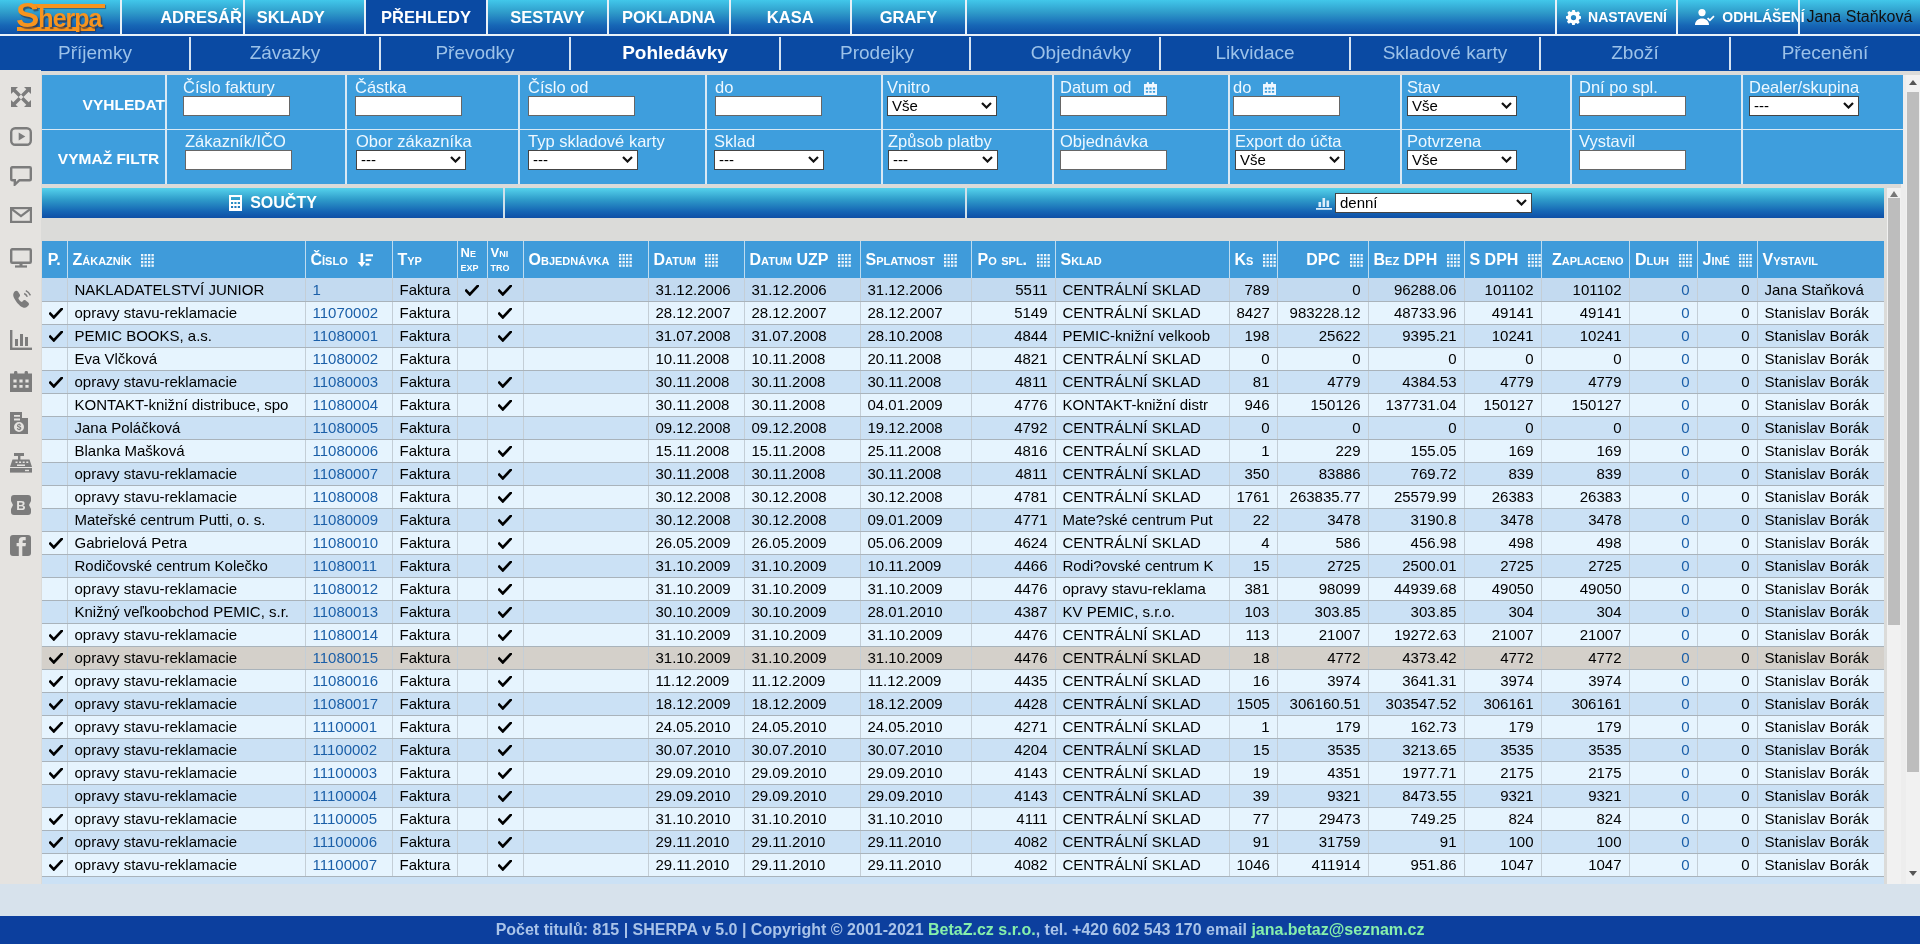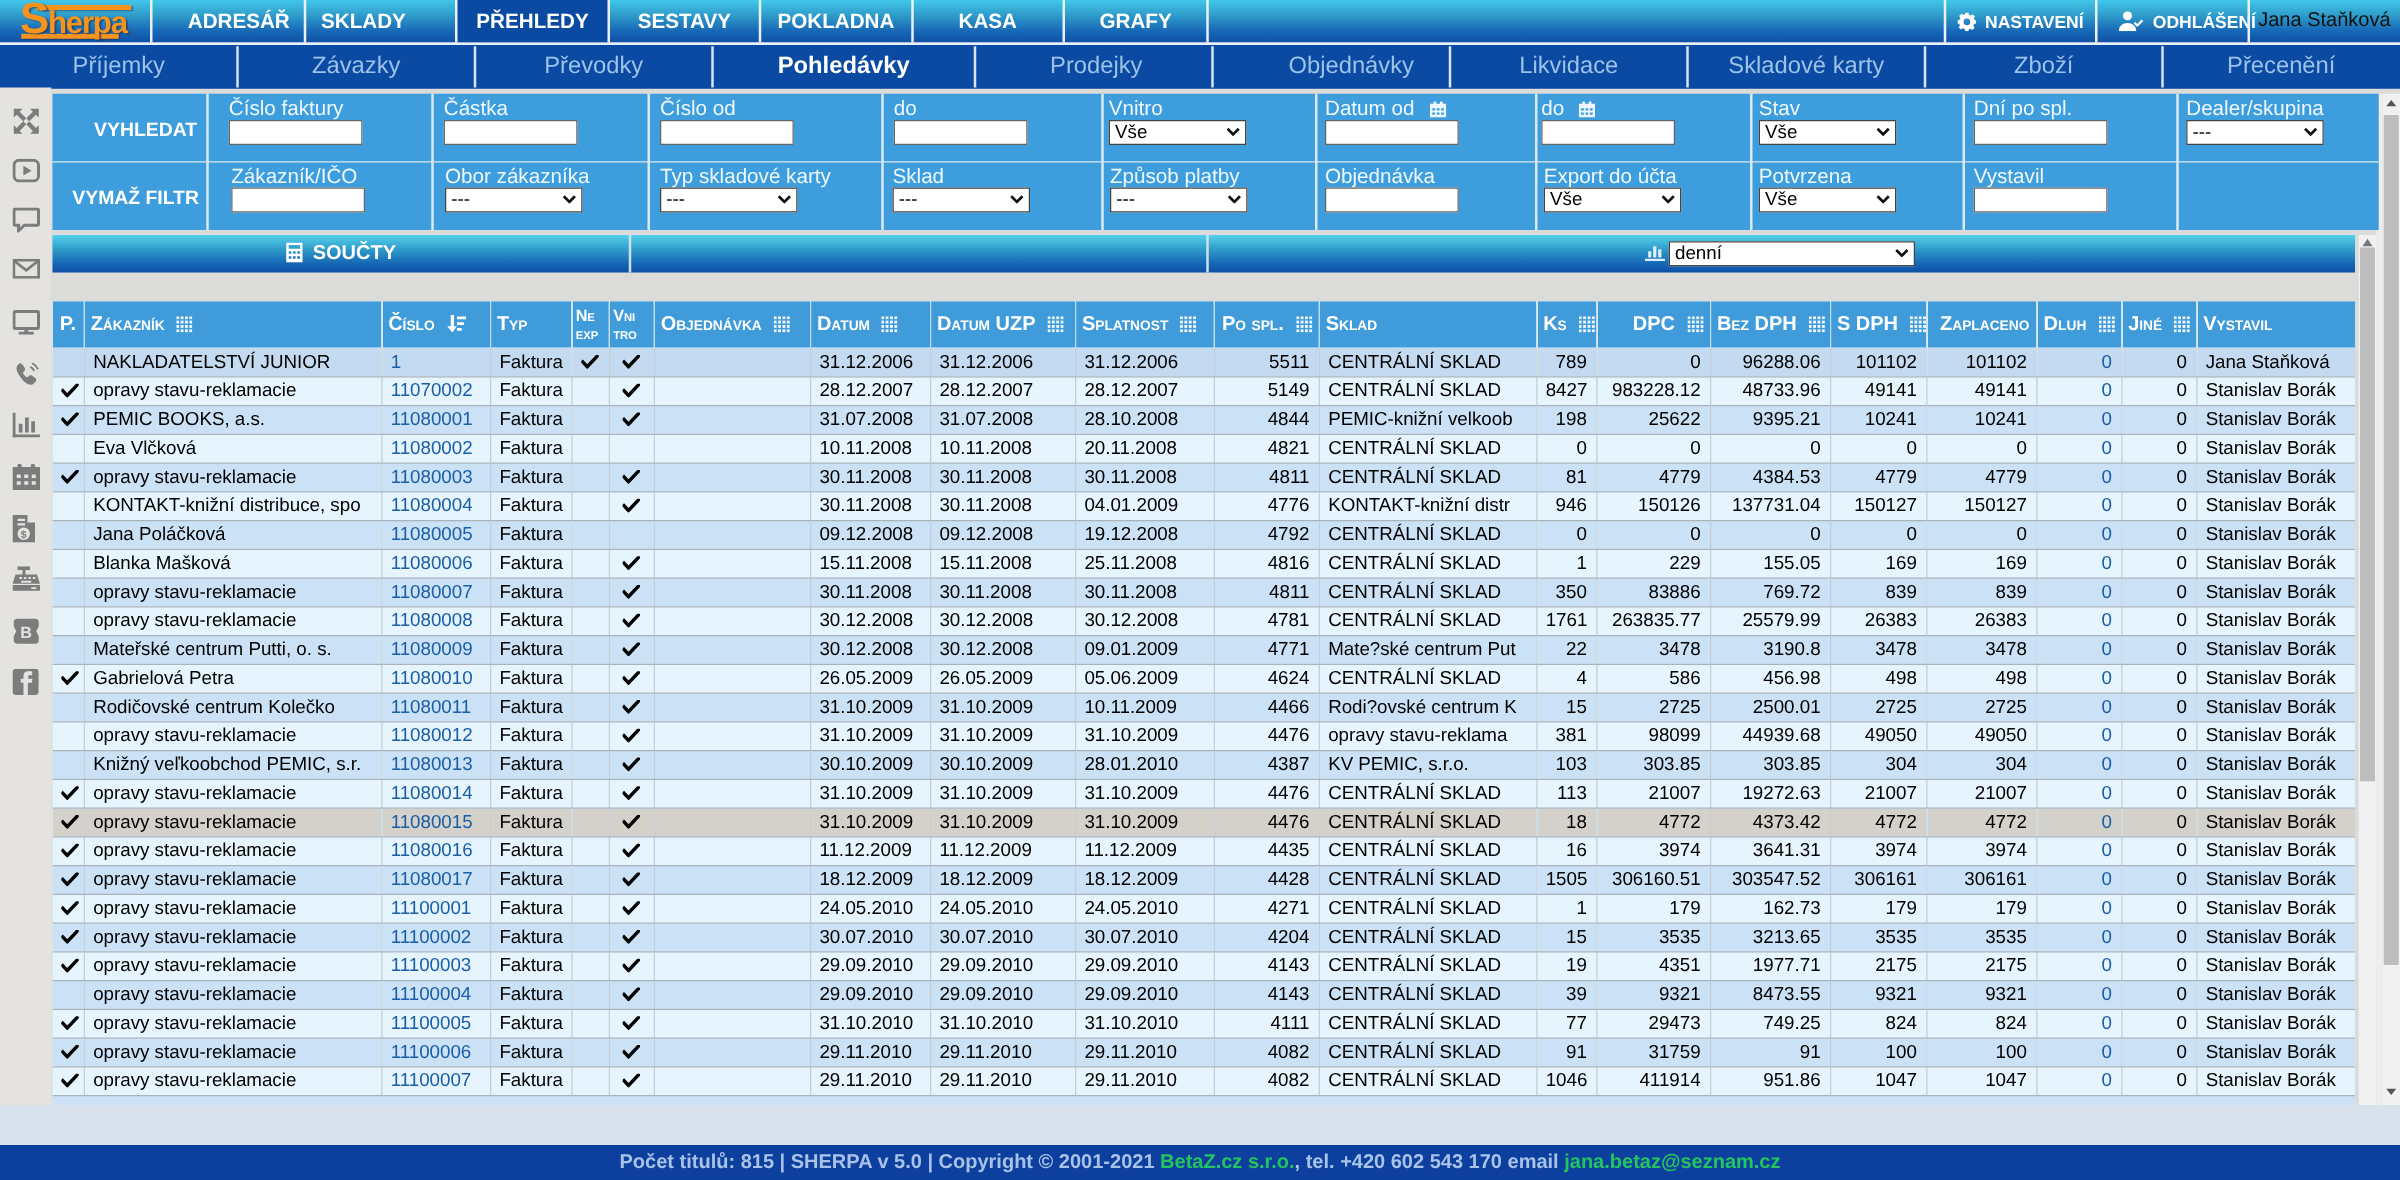--- a/index.html
+++ b/index.html
@@ -35,38 +35,38 @@
 tr.ev td{background:#e6f4fe}
 tr.rsel td{background:#c3daf0}
 tr.gray td{background:#d4d0ca}
 td.r,th.r{text-align:right}
 td.c,th.c{text-align:center}
 td.bl{color:#1b5fa8}
 th .gi{vertical-align:-2px;margin-left:5px}
 th.small{font-size:13px;font-variant:small-caps;line-height:14px;padding:0 3px}
 #footpale{left:0;top:884px;width:1920px;height:32px;background:#d7e2ec}
 #foot{left:0;top:916px;width:1920px;height:28px;background:#0c3f9e;color:#a9c3e8;font-weight:bold;font-size:16px;text-align:center;line-height:27px}
-#foot b{color:#22c55e}
+#foot b{color:#86efac}
 .sb{position:absolute;background:#f1f1f1}
 .sbth{position:absolute;background:#bdbdbd}
 .arr{position:absolute;width:0;height:0}
 #logo{position:absolute;left:14px;top:0;width:100px;height:34px}
 #logo .t{position:absolute;left:2px;top:0;font-weight:bold;color:#f7941e;font-size:25px;line-height:29px;letter-spacing:-1px;text-shadow:1.5px 1.5px 1px rgba(45,45,65,.65)}
 #logo .t .s{font-size:35px;line-height:29px}
 #logo .bartop{position:absolute;left:15px;top:4px;width:76px;height:4px;background:#f7941e;box-shadow:1px 1px 1px rgba(45,45,65,.5)}
 #logo .barbot{position:absolute;left:3px;top:27px;width:78px;height:3.5px;background:#f7941e;box-shadow:1px 1px 1px rgba(45,45,65,.5)}
 </style></head><body>
 <div id="pg">
 <div class="abs" id="top">
       <div id="logo">
         <div class="bartop"></div>
         <div class="barbot"></div>
         <div class="t"><span class="s">S</span>herpa</div>
       </div>
-      <div class="mi" style="left:121px;width:140px">ADRESÁŘ</div>
+      <div class="mi" style="left:131px;width:140px">ADRESÁŘ</div>
       <div class="mi" style="left:230px;width:121.5px">SKLADY</div>
       <div class="mi act" style="left:365px;width:122px">PŘEHLEDY</div>
       <div class="mi" style="left:487px;width:121px">SESTAVY</div>
       <div class="mi" style="left:608px;width:121.5px">POKLADNA</div>
       <div class="mi" style="left:729.5px;width:121.5px">KASA</div>
       <div class="mi" style="left:851px;width:115px">GRAFY</div>
       <div class="mi" style="left:1556px;width:121px;font-size:14px"><svg width="15" height="15" viewBox="0 0 16 16" style="vertical-align:-3px;margin-right:7px">
           <path fill="#fff" d="M6.6 0 h2.8 l.4 1.9 a6 6 0 0 1 1.5.6 L13 1.4 15 3.4 l-1.1 1.6 a6 6 0 0 1 .6 1.5 L16 6.6 v2.8 l-1.9.4 a6 6 0 0 1-.6 1.5 L14.6 13 12.6 15 l-1.6-1.1 a6 6 0 0 1-1.5.6 L9.4 16 H6.6 l-.4-1.9 a6 6 0 0 1-1.5-.6 L3 14.6 1 12.6 l1.1-1.6 a6 6 0 0 1-.6-1.5 L0 9.4 V6.6 l1.9-.4 a6 6 0 0 1 .6-1.5 L1.4 3 3.4 1 5 2.1 a6 6 0 0 1 1.5-.6 Z M8 5.2 A2.8 2.8 0 1 0 8 10.8 2.8 2.8 0 1 0 8 5.2 Z"></path>
         </svg>NASTAVENÍ</div>
       <div class="mi" style="left:1677px;width:146px;font-size:14px"><svg width="20" height="16" viewBox="0 0 20 16" style="vertical-align:-3px;margin-right:7px">
@@ -191,21 +191,21 @@
       <div class="fsep" style="left:303px"></div>
       <div class="fsep" style="left:476px"></div>
       <div class="fsep" style="left:663px"></div>
       <div class="fsep" style="left:839px"></div>
       <div class="fsep" style="left:1010px"></div>
       <div class="fsep" style="left:1186px"></div>
       <div class="fsep" style="left:1358px"></div>
       <div class="fsep" style="left:1528px"></div>
       <div class="fsep" style="left:1699px"></div>
       <div class="frsep"></div>
-      <div class="flab" style="left:0;width:123px;text-align:center;padding-left:26px;top:21px">VYHLEDAT</div>
+      <div class="flab" style="left:0;width:123px;text-align:right;padding-left:26px;top:21px">VYHLEDAT</div>
       <div class="flab" style="left:0;width:123px;text-align:center;padding-left:10px;top:75px">VYMAŽ FILTR</div>
       <div class="fl" style="left:141px;top:4px">Číslo faktury</div>
       <div class="inp" style="left:141px;top:21px"></div>
       <div class="fl" style="left:313px;top:4px">Částka</div>
       <div class="inp" style="left:313px;top:21px"></div>
       <div class="fl" style="left:486px;top:4px">Číslo od</div>
       <div class="inp" style="left:486px;top:21px"></div>
       <div class="fl" style="left:673px;top:4px">do</div>
       <div class="inp" style="left:673px;top:21px"></div>
       <div class="fl" style="left:845px;top:4px">Vnitro</div>

